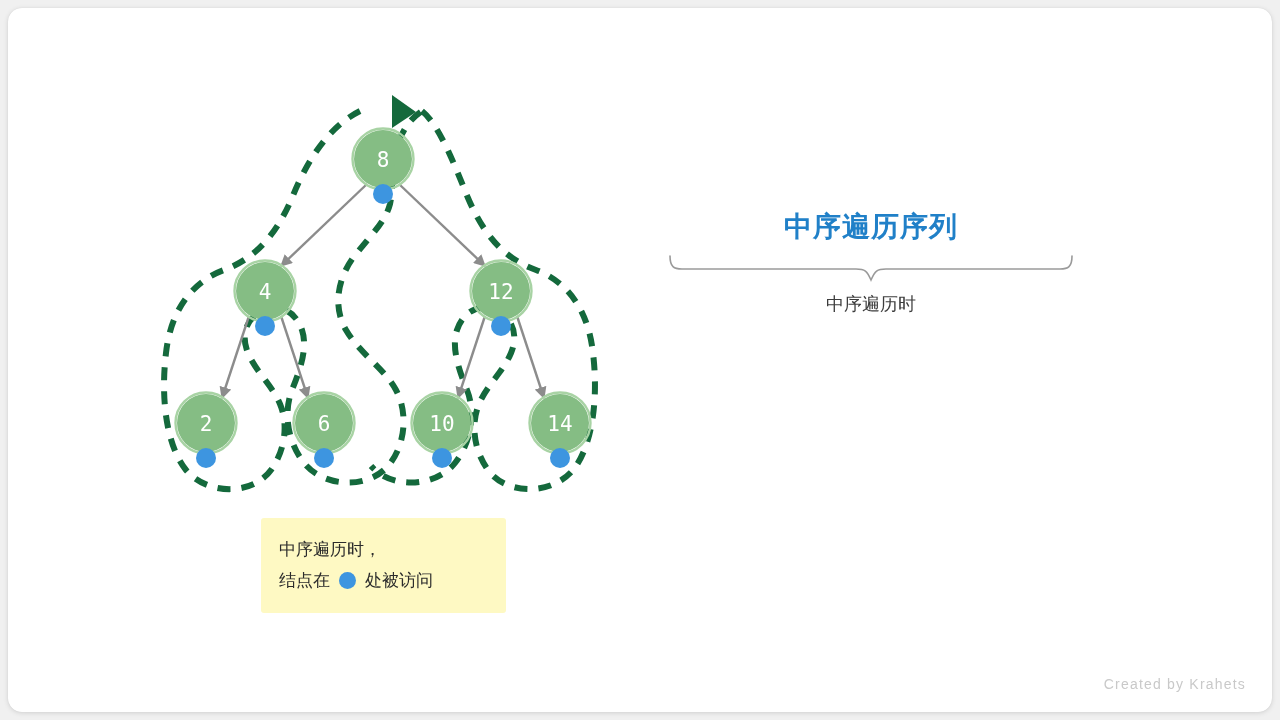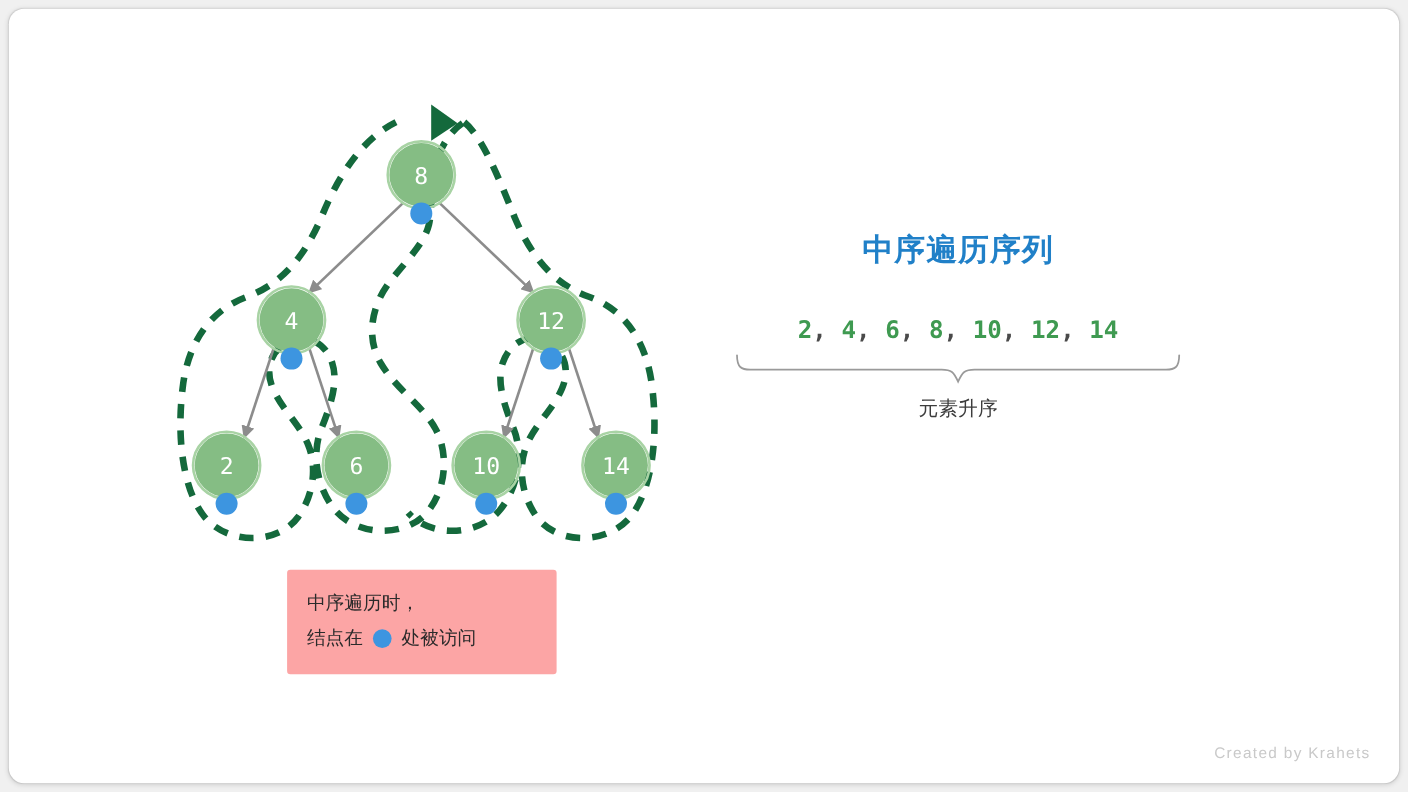--- a/index.html
+++ b/index.html
@@ -57,21 +57,21 @@
     font-size: 18px;
     margin-top: 4px;
     font-family: "DejaVu Sans", "Liberation Sans", sans-serif;
   }
 
   
   #legend {
     position: absolute;
     left: 253px; top: 510px;
     width: 245px; height: 95px;
-    background: #fca5a5;
+    background: #fef9c3;
     border-radius: 3px;
     box-sizing: border-box;
     padding: 16px 0 0 18px;
     color: #2b2b2b;
     font-size: 17px;
     line-height: 31px;
     font-family: "DejaVu Sans", "Liberation Sans", sans-serif;
   }
   #legend .row2 { display: flex; align-items: center; }
   .legend-dot {
@@ -203,28 +203,27 @@
         <circle cx="552" cy="415" r="30.5" fill="none" stroke="#a8d3a4" stroke-width="2.4"></circle>
         <text class="node-label" x="552" y="416">14</text>
         <circle cx="552" cy="450" r="10" fill="#3d95e0"></circle>
       </g>
 
       <path d="M 384,87 L 384,120 L 408,104 Z" fill="#14693c"></path>
     </svg>
 
     <div id="panel">
       <div id="seq-title">中序遍历序列</div>
-      <div id="seq-line"><span class="num">2</span><span class="sep">, </span><span class="num">4</span><span class="sep">, </span><span class="num">6</span><span class="sep">, </span><span class="num">8</span><span class="sep">, </span><span class="num">10</span><span class="sep">, </span><span class="num">12</span><span class="sep">, </span><span class="num">14</span></div>
       <div id="brace-wrap">
         <svg width="430" height="34" viewBox="0 0 430 34">
           <path d="M 14,2 C 14,13 18,15 26,15 L 200,15 C 209,15 211,17 215,26
                    C 219,17 221,15 230,15 L 404,15 C 412,15 416,13 416,2" fill="none" stroke="#9a9a9a" stroke-width="1.6" stroke-linecap="round"></path>
         </svg>
       </div>
-      <div id="brace-label">元素升序</div>
+      <div id="brace-label">中序遍历时</div>
     </div>
 
     <div id="legend">
       <div>中序遍历时，</div>
       <div class="row2">
         <span>结点在</span>
         <span class="legend-dot"></span>
         <span>处被访问</span>
       </div>
     </div>

